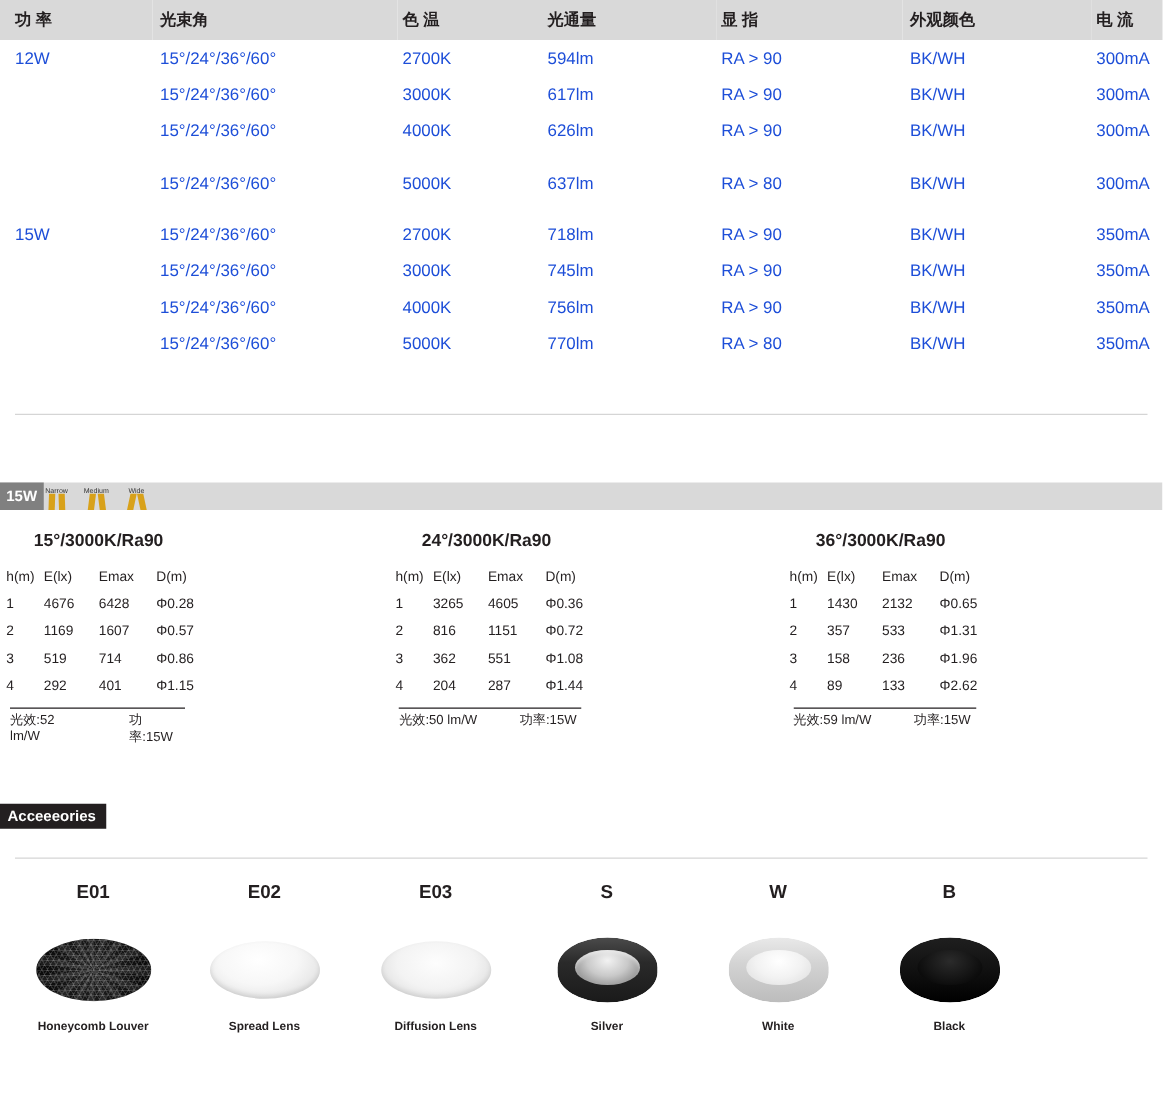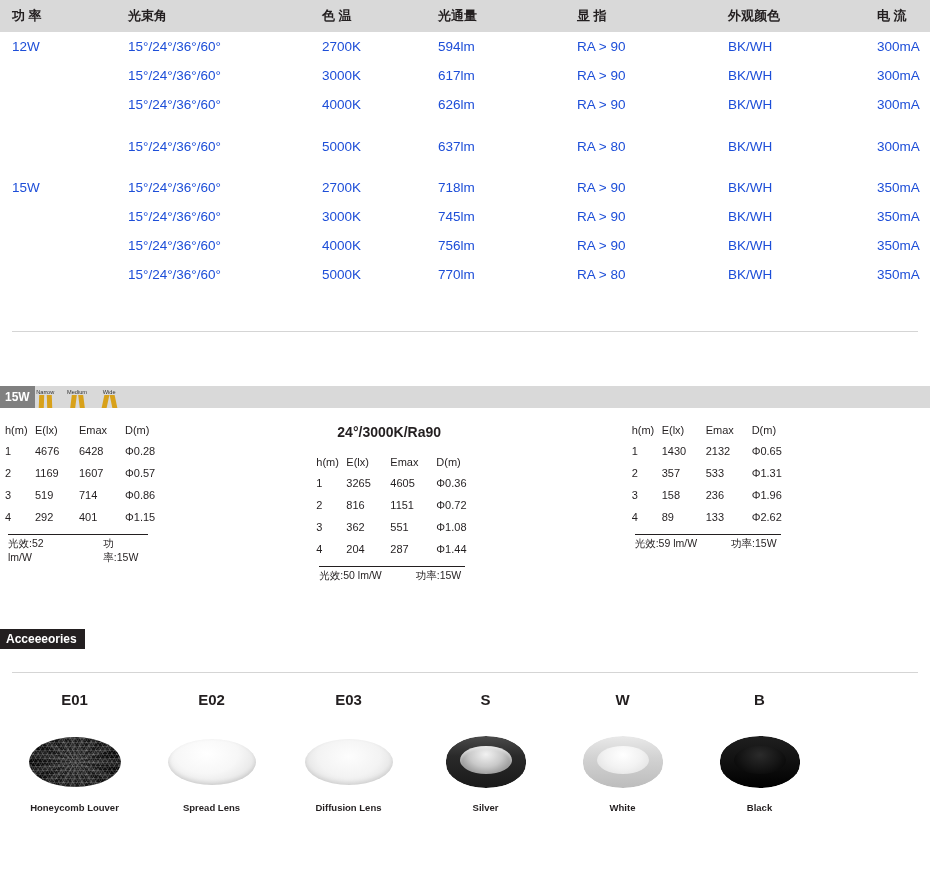--- a/index.html
+++ b/index.html
@@ -412,20 +412,21 @@
           <span class="bar l"></span>
           <span class="bar r"></span>
         </div>
     </div>
   </div>
 </div>
 
 <div class="photo-row">
 
   <div class="photo-block b1">
+    <div class="photo-title">15°/3000K/Ra90</div>
     <table class="ph-table">
       <thead>
         <tr>
           <th class="ph-c0">h(m)</th>
           <th class="ph-c1">E(lx)</th>
           <th class="ph-c2">Emax</th>
           <th class="ph-c3">D(m)</th>
         </tr>
       </thead>
       <tbody>
@@ -499,20 +500,21 @@
         </tr>
       </tbody>
     </table>
     <div class="ph-footer">
       <span>光效:50 lm/W</span>
       <span>功率:15W</span>
     </div>
   </div>
 
   <div class="photo-block b3">
+    <div class="photo-title">36°/3000K/Ra90</div>
     <table class="ph-table">
       <thead>
         <tr>
           <th class="ph-c0">h(m)</th>
           <th class="ph-c1">E(lx)</th>
           <th class="ph-c2">Emax</th>
           <th class="ph-c3">D(m)</th>
         </tr>
       </thead>
       <tbody>

